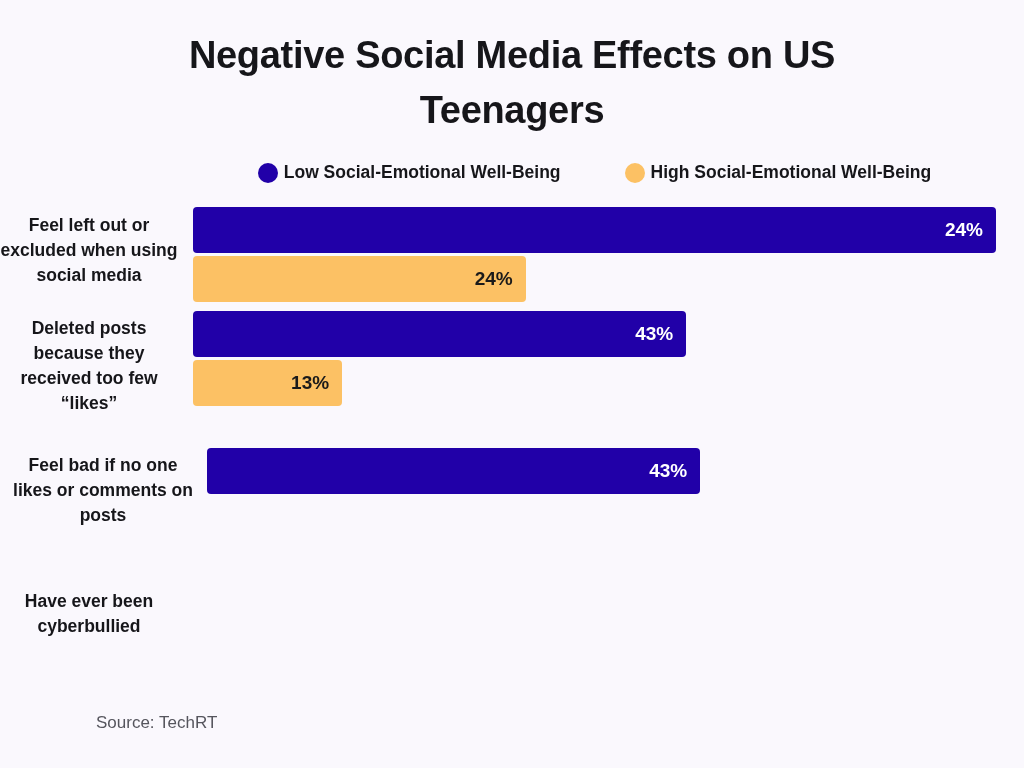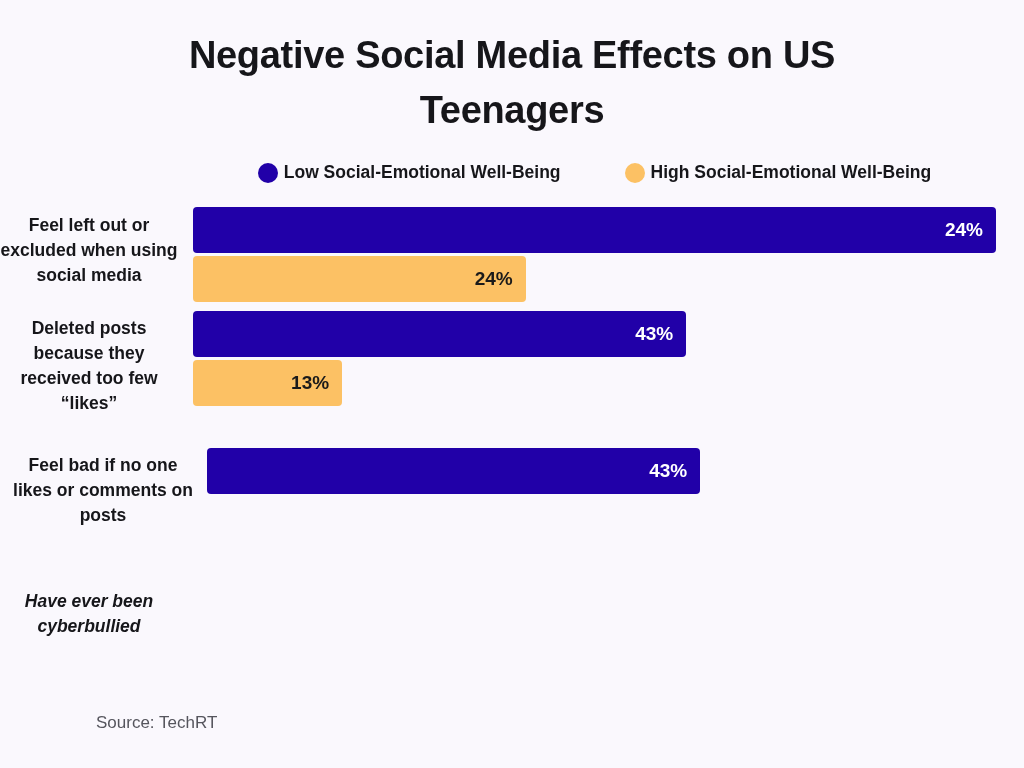--- a/index.html
+++ b/index.html
@@ -181,21 +181,21 @@
 
     <div class="group" style="top:241px;height:115px;margin-left:14px;">
       <div class="cat-label" style="top:5px;">Feel bad if no one likes or comments on posts</div>
       <div class="bars">
         <div class="bar low" style="background: rgb(33, 0, 168); width: 493.271px;">
           <span class="bar-value">43%</span>
         </div>
       </div>
     </div>
 
-    <div class="group" style="top:362px;height:115px;font-style:italic;">
+    <div class="group" style="top:362px;height:115px;">
       <div class="cat-label" style="top:20px;">Have ever been cyberbullied</div>
     </div>
 
   </div>
 
   <div class="source-note">Source: TechRT</div>
 
 </div>
 
 </body></html>

